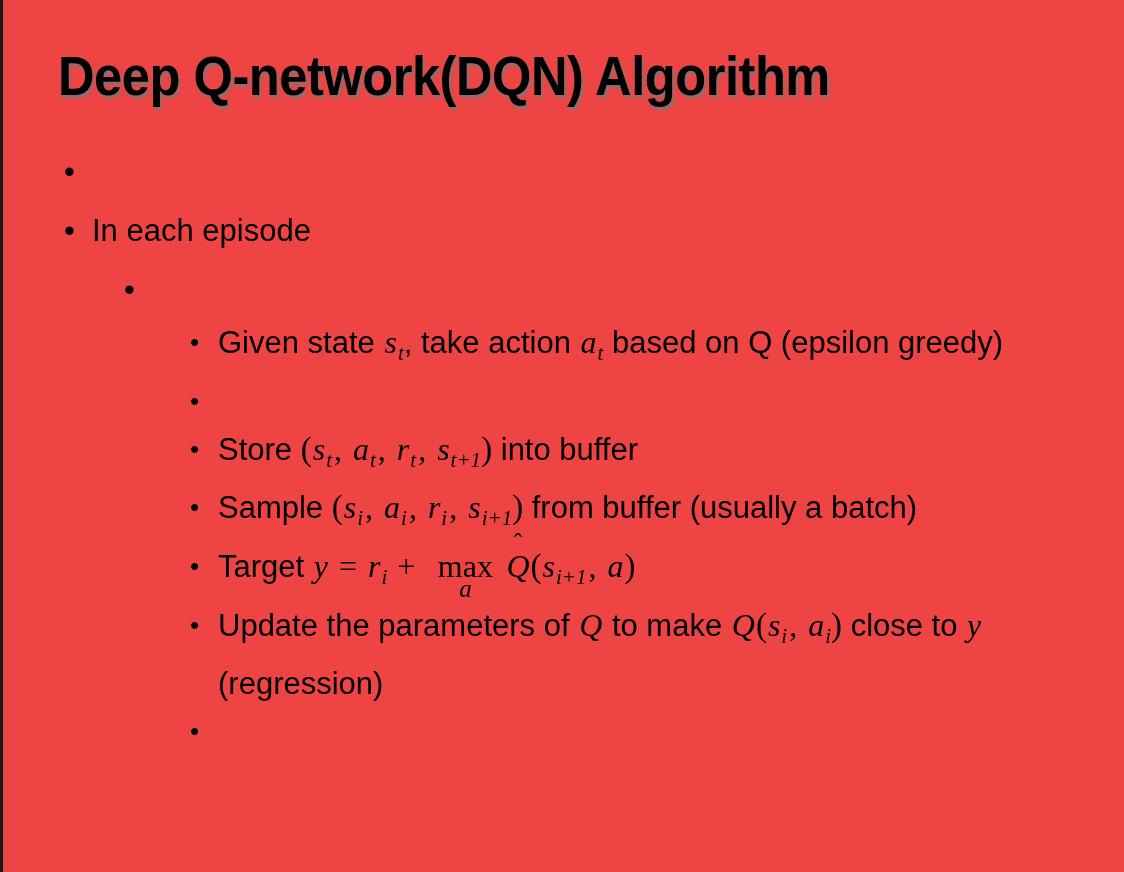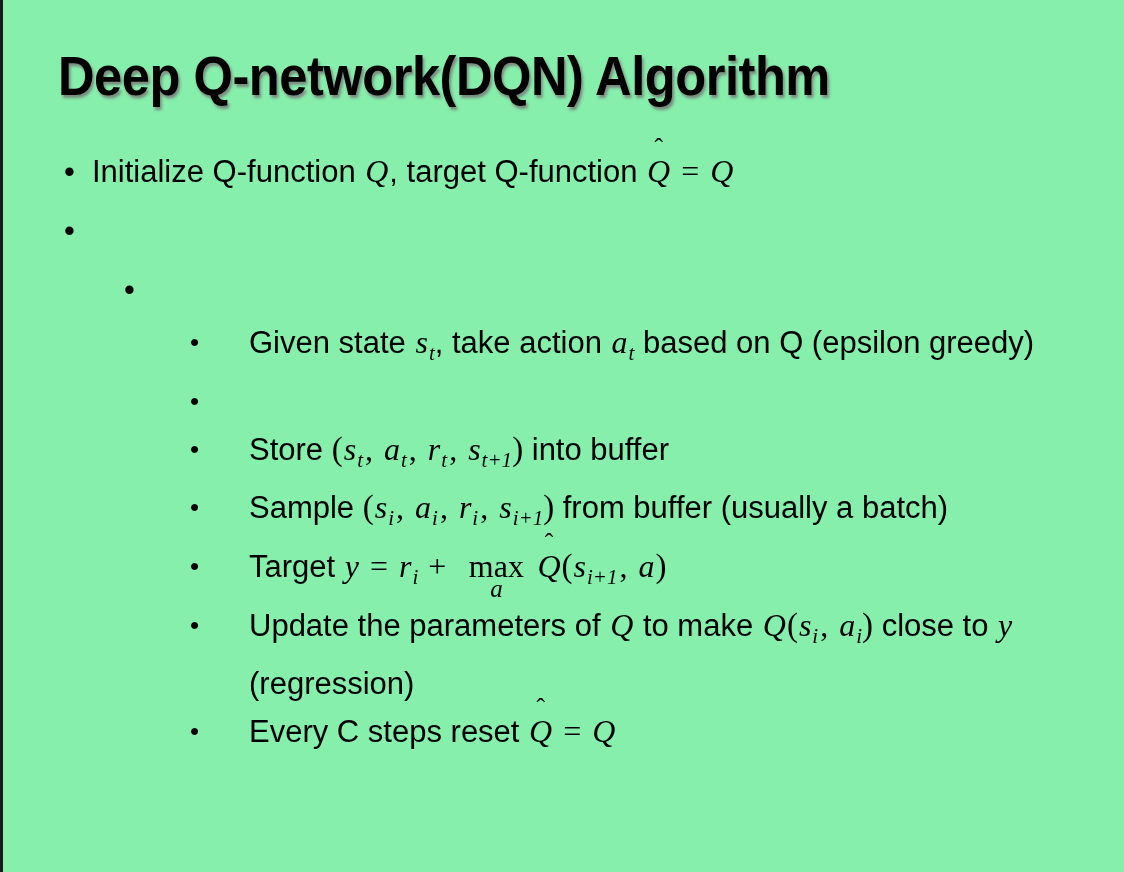--- a/index.html
+++ b/index.html
@@ -12,21 +12,21 @@
     height: 872px;
     overflow: hidden;
     font-family: "Liberation Sans", sans-serif;
     color: #000000;
   }
 
   #slide {
     position: relative;
     width: 1124px;
     height: 872px;
-    background: #86efac;
+    background: #ef4444;
     box-sizing: border-box;
     padding-left: 42px;
   }
 
   
   #left-edge {
     position: absolute;
     left: 0;
     top: 0;
     width: 3px;
@@ -79,21 +79,21 @@
     font-size: 31px;
     line-height: 47px;
     text-align: left;
   }
   .lvl3 .marker { font-size: 26px; }
 
   .btext {
     flex: 0 1 auto;
     max-width: 900px;
   }
-  .lvl3 .btext { max-width: 895px; margin-left: 31px; }
+  .lvl3 .btext { max-width: 895px; }
 
   
   .mi {
     font-family: "Liberation Serif", "DejaVu Serif", serif;
     font-style: italic;
     font-size: 32px;
     padding: 0 1px;
   }
   .mop {
     font-family: "Liberation Serif", "DejaVu Serif", serif;
@@ -162,25 +162,25 @@
 <div id="slide">
 
   <div id="left-edge"></div>
 
   <div id="slide-title">Deep Q-network(DQN) Algorithm</div>
 
   <div id="body-list">
 
     <div class="bullet-row lvl1">
       <span class="marker">•</span>
-      <span class="btext"><span>Initialize Q-function </span><span class="mi">Q</span><span>, target Q-function </span><span class="mi mhat"><span class="hat">̂</span><span>Q</span></span><span class="mop"> = </span><span class="mi">Q</span></span>
     </div>
 
     <div class="bullet-row lvl1">
       <span class="marker">•</span>
+      <span class="btext">In each episode</span>
     </div>
 
     <div class="bullet-row lvl2">
       <span class="marker">•</span>
     </div>
 
     <div class="bullet-row lvl3">
       <span class="marker">•</span>
       <span class="btext"><span>Given state </span><span class="mi">s</span><span class="msub">t</span><span>, take action </span><span class="mi">a</span><span class="msub">t</span><span> based on Q (epsilon greedy)</span></span>
     </div>
@@ -204,17 +204,16 @@
       <span class="btext"><span>Target </span><span class="mi">y</span><span class="mop"> = </span><span class="mi">r</span><span class="msub">i</span><span class="mop"> + </span><span class="maxop"><span class="opname">max</span><span class="oplim">a</span></span><span class="mi mhat"><span class="hat">̂</span><span>Q</span></span><span class="mpar">(</span><span class="mi">s</span><span class="msub">i+1</span><span class="mop">, </span><span class="mi">a</span><span class="mpar">)</span></span>
     </div>
 
     <div class="bullet-row lvl3">
       <span class="marker">•</span>
       <span class="btext"><span>Update the parameters of </span><span class="mi">Q</span><span> to make </span><span class="mi">Q</span><span class="mpar">(</span><span class="mi">s</span><span class="msub">i</span><span class="mop">, </span><span class="mi">a</span><span class="msub">i</span><span class="mpar">)</span><span> close to </span><span class="mi">y</span><span> (regression)</span></span>
     </div>
 
     <div class="bullet-row lvl3">
       <span class="marker">•</span>
-      <span class="btext"><span>Every C steps reset </span><span class="mi mhat"><span class="hat">̂</span><span>Q</span></span><span class="mop"> = </span><span class="mi">Q</span></span>
     </div>
 
   </div>
 </div>
 
 </body></html>

